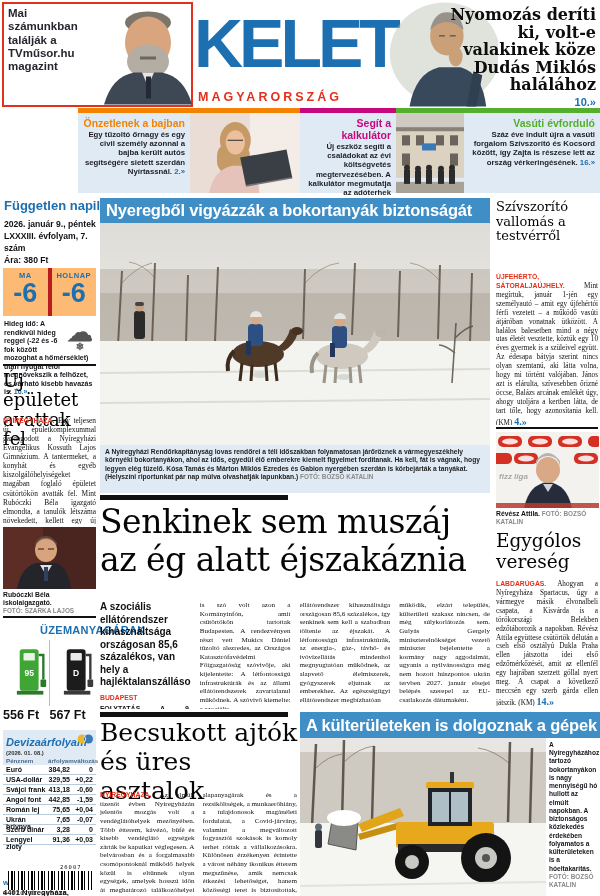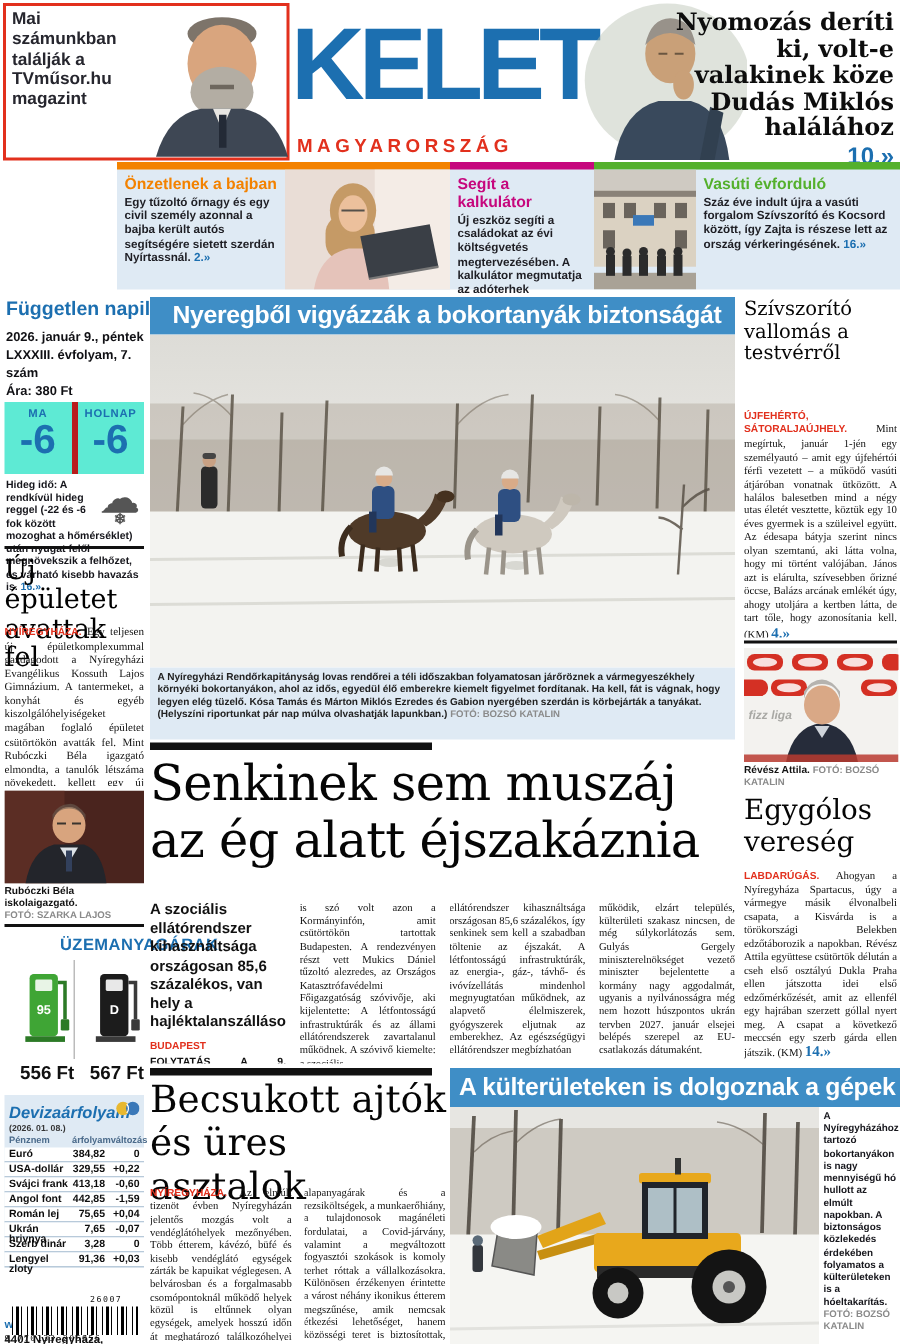--- a/index.html
+++ b/index.html
@@ -13,41 +13,41 @@
   
   .promo-box { left:2px; top:2px; width:191px; height:105px; border:2px solid #e2301d; background:#fff; }
   .promo-text { left:8px; top:7px; width:92px; font-weight:bold; font-size:11.5px; line-height:1.16; color:#26262e; }
   .promo-photo { right:195px; top:4px; width:96px; height:101px; left:auto; }
   .kelet-logo { left:194px; top:0px; width:232px; font-weight:bold; font-size:68px; letter-spacing:-4px; color:#1c6fb0; line-height:1.28; }
   .region-label { left:198px; top:90px; font-weight:bold; font-size:12.5px; letter-spacing:3px; color:#e2301d; }
   .thinker-photo { left:380px; top:2px; width:118px; height:105px; }
   .mast-right { right:4px; top:6px; width:164px; left:auto; text-align:right; }
   .mast-right-headline { font-family:"DejaVu Serif", serif; font-weight:bold; font-size:16px; line-height:1.1; color:#0d0d0d; }
   .page-ref { color:#1c6fb0; font-weight:bold; }
-  .mast-right .page-ref { display:block; font-size:16px; margin-top:2px; }
+  .mast-right .page-ref { display:block; font-size:11px; margin-top:2px; }
 
   
   .teaser { top:108px; height:85px; background:#dfeaf4; }
-  .teaser-inner { padding:4px 5px; }
+  .teaser-inner { padding:4px 5px;text-align:right; }
   .t-title { font-weight:bold; font-size:10.5px; margin-bottom:1px; }
   .t-text { font-weight:600; font-size:7.8px; line-height:1.18; color:#1e1e24; }
   .teaser1 { left:78px; width:222px; border-top:5px solid #f38200; display:flex; }
   .teaser1 .t-title { color:#f38200; }
   .teaser2 { left:300px; width:96px; border-top:5px solid #c6077d; }
   .teaser2 .t-title { color:#c6077d; }
   .train-box { left:396px; top:108px; width:68px; height:85px; border-top:5px solid #54b02c; background:#dfeaf4; }
   .teaser3 { left:464px; width:136px; border-top:5px solid #54b02c; }
   .teaser3 .t-title { color:#54b02c; }
   .t-photo { flex:0 0 110px; }
   .t-textcol { flex:1 1 auto; }
 
   
   .sb-tagline { left:4px; top:198px; font-weight:bold; font-size:13px; color:#1c6fb0; }
   .sb-lines { left:4px; top:218px; width:92px; font-weight:bold; font-size:8.6px; line-height:1.4; color:#101014; }
-  .weather-box { left:3px; top:268px; width:93px; height:48px; background:#5eead4; display:flex; text-align:center; }
+  .weather-box { left:3px; top:268px; width:93px; height:48px; background:#fdba74; display:flex; text-align:center; }
   .w-half { flex:1; padding-top:3px; }
   .w-half + .w-half { border-left:4px solid #b91c1c; }
   .w-label { font-weight:bold; font-size:7.5px; color:#1c6fb0; letter-spacing:.5px; }
   .w-temp { font-weight:bold; font-size:27px; color:#1c6fb0; line-height:1; }
   .weather-text { left:4px; top:320px; width:92px; font-weight:bold; font-size:7px; line-height:1.22; color:#15151b; }
   .weather-icon { float:right; width:32px; height:34px; margin-left:2px; font-size:26px; line-height:24px; color:#555; text-align:center; }
   .weather-icon .flake { display:block; font-size:10px; line-height:6px; }
   .rule { background:#111; height:2px; }
   .sb-rule1 { left:3px; top:364px; width:93px; }
   .sb-headline { left:3px; top:371px; width:95px; font-family:"DejaVu Serif", serif; font-size:18px; line-height:1.08; color:#000; }
@@ -55,40 +55,40 @@
   .loc-red { color:#e2301d; font-family:"Liberation Sans", sans-serif; font-weight:bold; font-size:6.8px; }
   .sb-photo { left:3px; top:527px; width:93px; height:62px; }
   .sb-caption { left:3px; top:591px; width:93px; font-weight:bold; font-size:6.8px; line-height:1.2; color:#111; }
   .credit { color:#8a8a8a; font-weight:bold; font-size:6.4px; }
   .sb-rule2 { left:3px; top:616px; width:93px; }
   .fuel-title { left:3px; top:624px; font-weight:bold; font-size:11px; color:#1c6fb0; letter-spacing:.3px;margin-left:37px; }
   .pumps { left:3px; top:640px; width:93px; height:66px; display:flex; }
   .pump-cell { flex:1; text-align:right; padding-top:3px; }
   .pump-cell + .pump-cell { border-left:1px solid #bbb; }
   .fuel-prices { left:3px; top:708px; width:93px; display:flex; font-weight:bold; font-size:12.5px; }
-  .fuel-prices span { flex:1; text-align:right; }
+  .fuel-prices span { flex:1; text-align:left; }
   .fx { left:3px; top:730px; width:93px; background:#dfeaf4; }
   .fx-head { padding:2px 3px 0 3px; }
   .fx-title { font-weight:bold; font-style:italic; font-size:11px; color:#1c6fb0; }
   .fx-date { font-weight:bold; font-size:5.8px; color:#333; }
   .fx-globe { position:absolute; right:3px; top:3px; width:16px; height:12px; }
   .fx-cols { display:flex; font-weight:bold; font-size:6.2px; color:#4a6a8a; padding:1px 3px; }
   .fx-row { display:flex; background:#fff; border-bottom:1px solid #b8cada; padding:1px 3px; font-weight:bold; font-size:7px; color:#0d0d0d; height:10px; }
   .fx-name { flex:0 0 42px; text-align:left; }
   .fx-rate { flex:1; text-align:right; }
   .fx-chg  { flex:0 0 23px; text-align:right; }
   .fx-cols .fx-name{flex:0 0 42px;} .fx-cols .fx-rate{flex:1;text-align:right;} .fx-cols .fx-chg{flex:0 0 23px;text-align:right;}
   .sb-contact { left:3px; top:838px; width:93px; font-weight:bold; font-size:7.6px; line-height:1.3;margin-top:40px; }
   .sb-web { color:#1c6fb0; }
   .issue-code { left:60px; top:864px; font-family:"DejaVu Sans Mono", monospace; font-size:5.5px; letter-spacing:1px; }
   .barcode { left:8px; top:871px; width:84px; height:19px; background:repeating-linear-gradient(90deg,#000 0 1px,#fff 1px 3px,#000 3px 5px,#fff 5px 6px,#000 6px 7px,#fff 7px 10px); }
   .issn { left:3px; top:890px; font-family:"DejaVu Sans Mono", monospace; font-size:5.5px; letter-spacing:1px; }
 
   
-  .photo-bar { left:100px; top:198px; width:390px; height:25px; background:#3f8ec6; color:#fff; font-weight:bold; font-size:16.5px; line-height:25px; padding-left:6px; letter-spacing:-.2px;text-align:center; }
+  .photo-bar { left:100px; top:198px; width:390px; height:25px; background:#3f8ec6; color:#fff; font-weight:bold; font-size:16.5px; line-height:25px; padding-left:6px; letter-spacing:-.2px; }
   .main-photo { left:100px; top:223px; width:390px; height:222px; }
   .main-caption { left:100px; top:445px; width:390px; height:48px; background:#dfeaf4; padding:3px 5px; font-weight:bold; font-size:6.7px; line-height:1.25; color:#222; overflow:hidden; }
   .rule-thick { background:#111; height:5px; }
   .rule-a { left:100px; top:495px; width:188px; }
   .lead-headline { left:100px; top:503px; width:392px; font-family:"DejaVu Serif", serif; font-size:33px; line-height:1.15; color:#050505; letter-spacing:-.5px; }
   .lead-cols { left:100px; top:601px; width:390px; height:108px; display:flex; gap:9px; overflow:hidden; }
   .lead-cols .col { flex:1; font-family:"Liberation Serif", serif; font-size:7.1px; line-height:1.22; text-align:justify; overflow:hidden; }
   .standfirst { font-family:"Liberation Sans", sans-serif; font-weight:bold; font-size:10px; line-height:1.25; text-align:left; margin-bottom:5px; }
   .cont-line { font-family:"Liberation Sans", sans-serif; font-weight:bold; font-size:7px; margin:3px 0 5px 0; }
   .rule-b { left:100px; top:712px; width:188px; }

